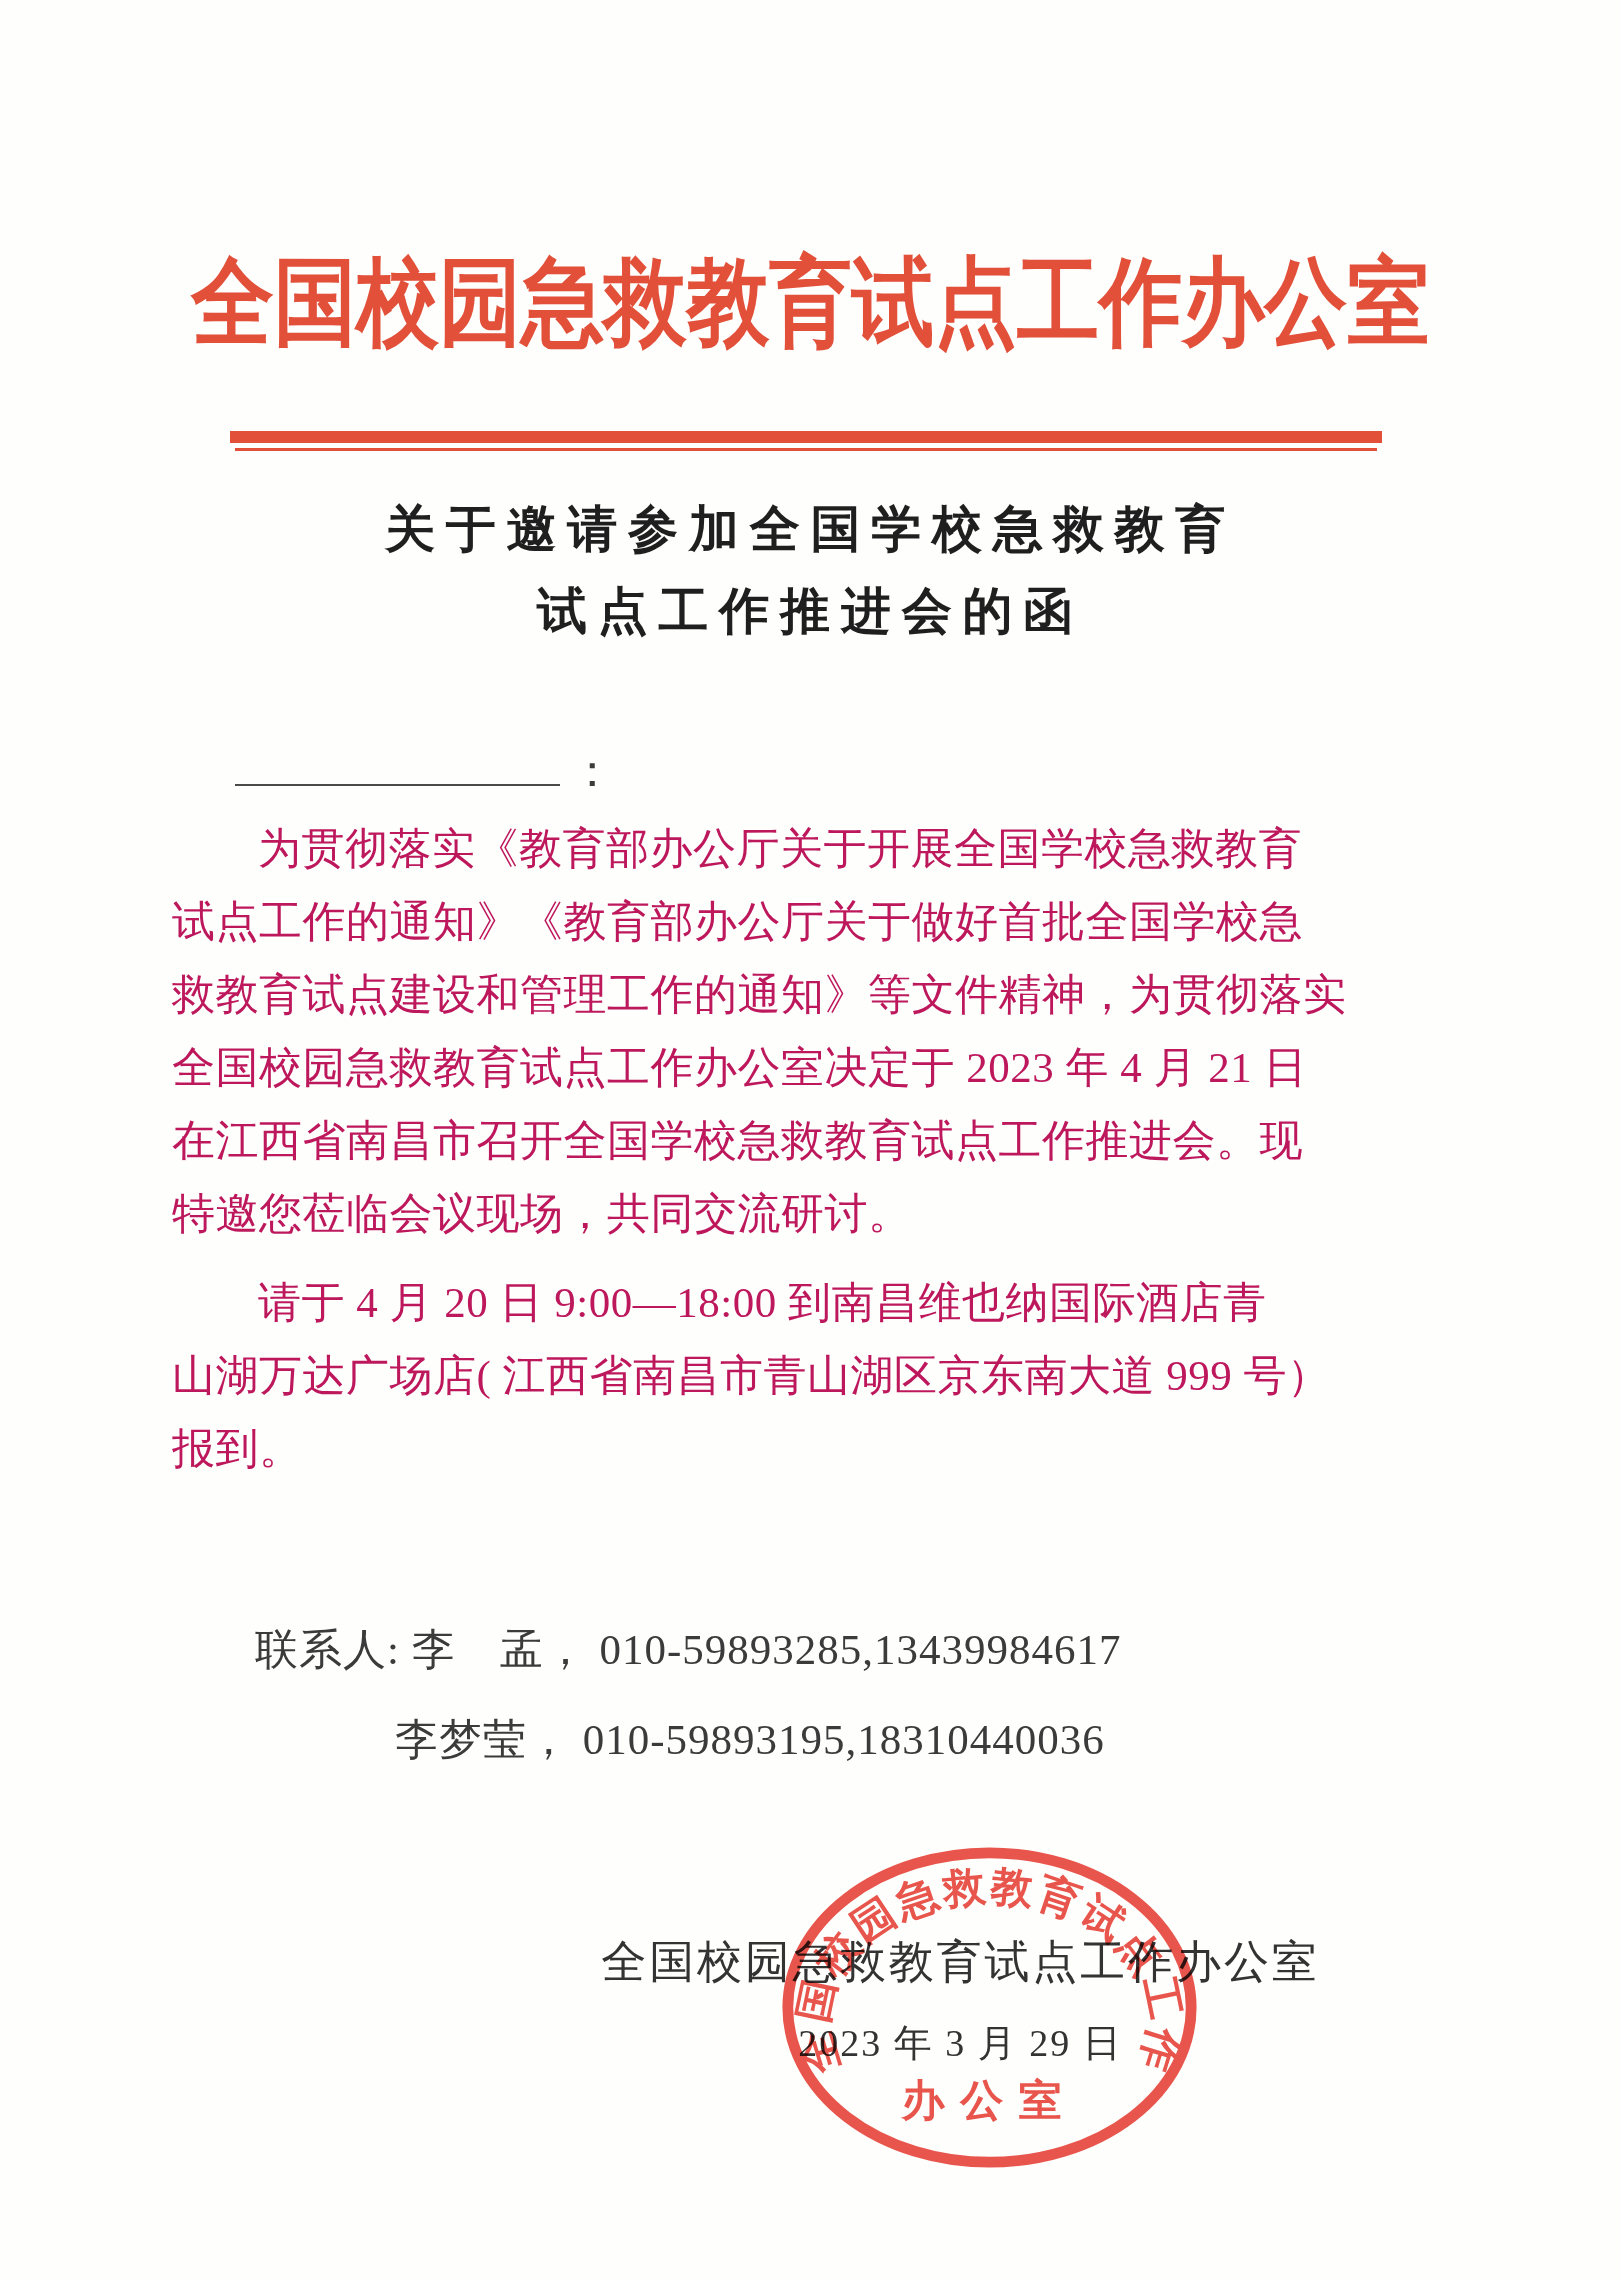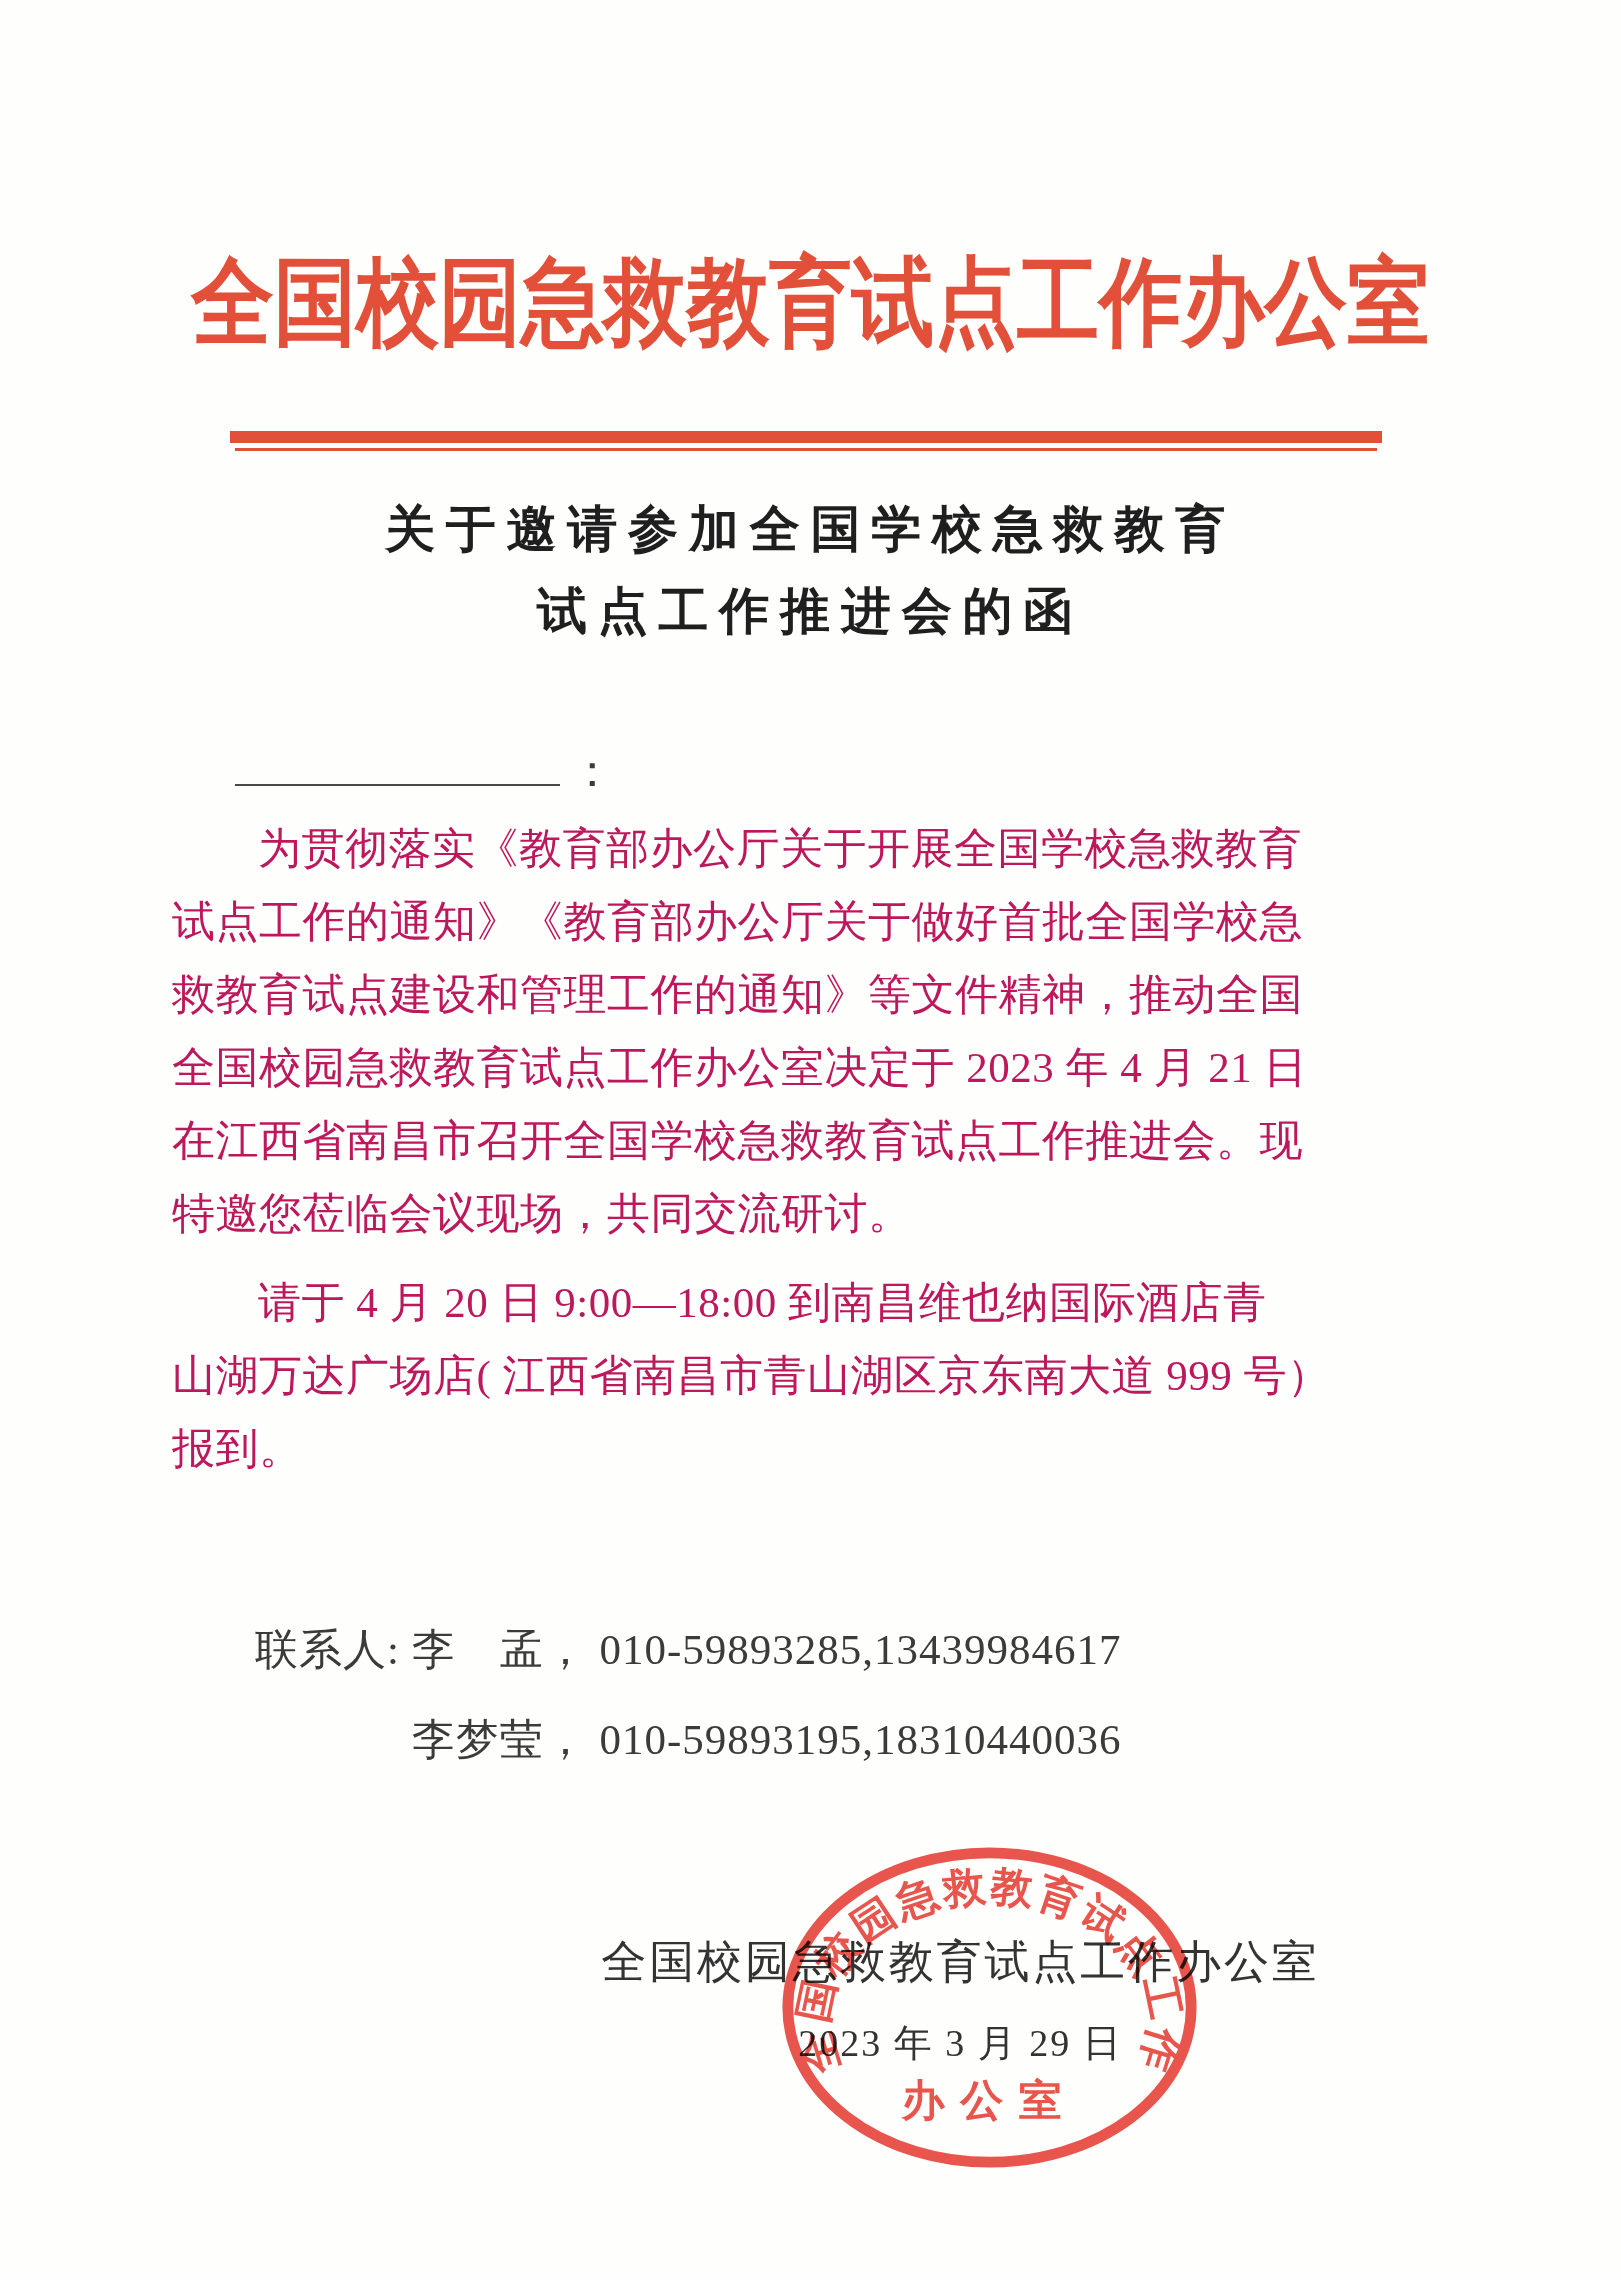--- a/index.html
+++ b/index.html
@@ -54,21 +54,21 @@
   
   .body-block { position: absolute; left: 172px; top: 812px; width: 1157px; }
   .body-line {
     font-size: 43px; line-height: 73px; height: 73px;
     letter-spacing: 0.5px; color: #be185d; white-space: nowrap;
   }
   .body-line.indent { padding-left: 86px; }
   .para-gap { height: 15.7px; }
 
   
-  .contacts { position: absolute; left: 255px; top: 1605px; text-align: right; }
+  .contacts { position: absolute; left: 255px; top: 1605px; }
   .contact-line {
     font-size: 43px; line-height: 90px; height: 90px;
     letter-spacing: 1px; white-space: nowrap; color: #3b3b3b;
   }
   .contact-line.second { padding-left: 140px; }
 
   
   .signature {
     position: absolute; left: 578px; top: 1933px; width: 765px;
     text-align: center; color: #333;
@@ -98,21 +98,21 @@
     <div>试点工作推进会的函</div>
   </div>
 
   <div class="salutation">
     <span class="blank"></span><span class="colon">：</span>
   </div>
 
   <div class="body-block">
     <div class="body-line indent">为贯彻落实《教育部办公厅关于开展全国学校急救教育</div>
     <div class="body-line">试点工作的通知》《教育部办公厅关于做好首批全国学校急</div>
-    <div class="body-line">救教育试点建设和管理工作的通知》等文件精神，推动全国</div>
+    <div class="body-line">救教育试点建设和管理工作的通知》等文件精神，为贯彻落实</div>
     <div class="body-line">全国校园急救教育试点工作办公室决定于 2023 年 4 月 21 日</div>
     <div class="body-line">在江西省南昌市召开全国学校急救教育试点工作推进会。现</div>
     <div class="body-line">特邀您莅临会议现场，共同交流研讨。</div>
     <div class="para-gap"></div>
     <div class="body-line indent">请于 4 月 20 日 9:00—18:00 到南昌维也纳国际酒店青</div>
     <div class="body-line">山湖万达广场店( 江西省南昌市青山湖区京东南大道 999 号）</div>
     <div class="body-line">报到。</div>
   </div>
 
   <div class="contacts">

